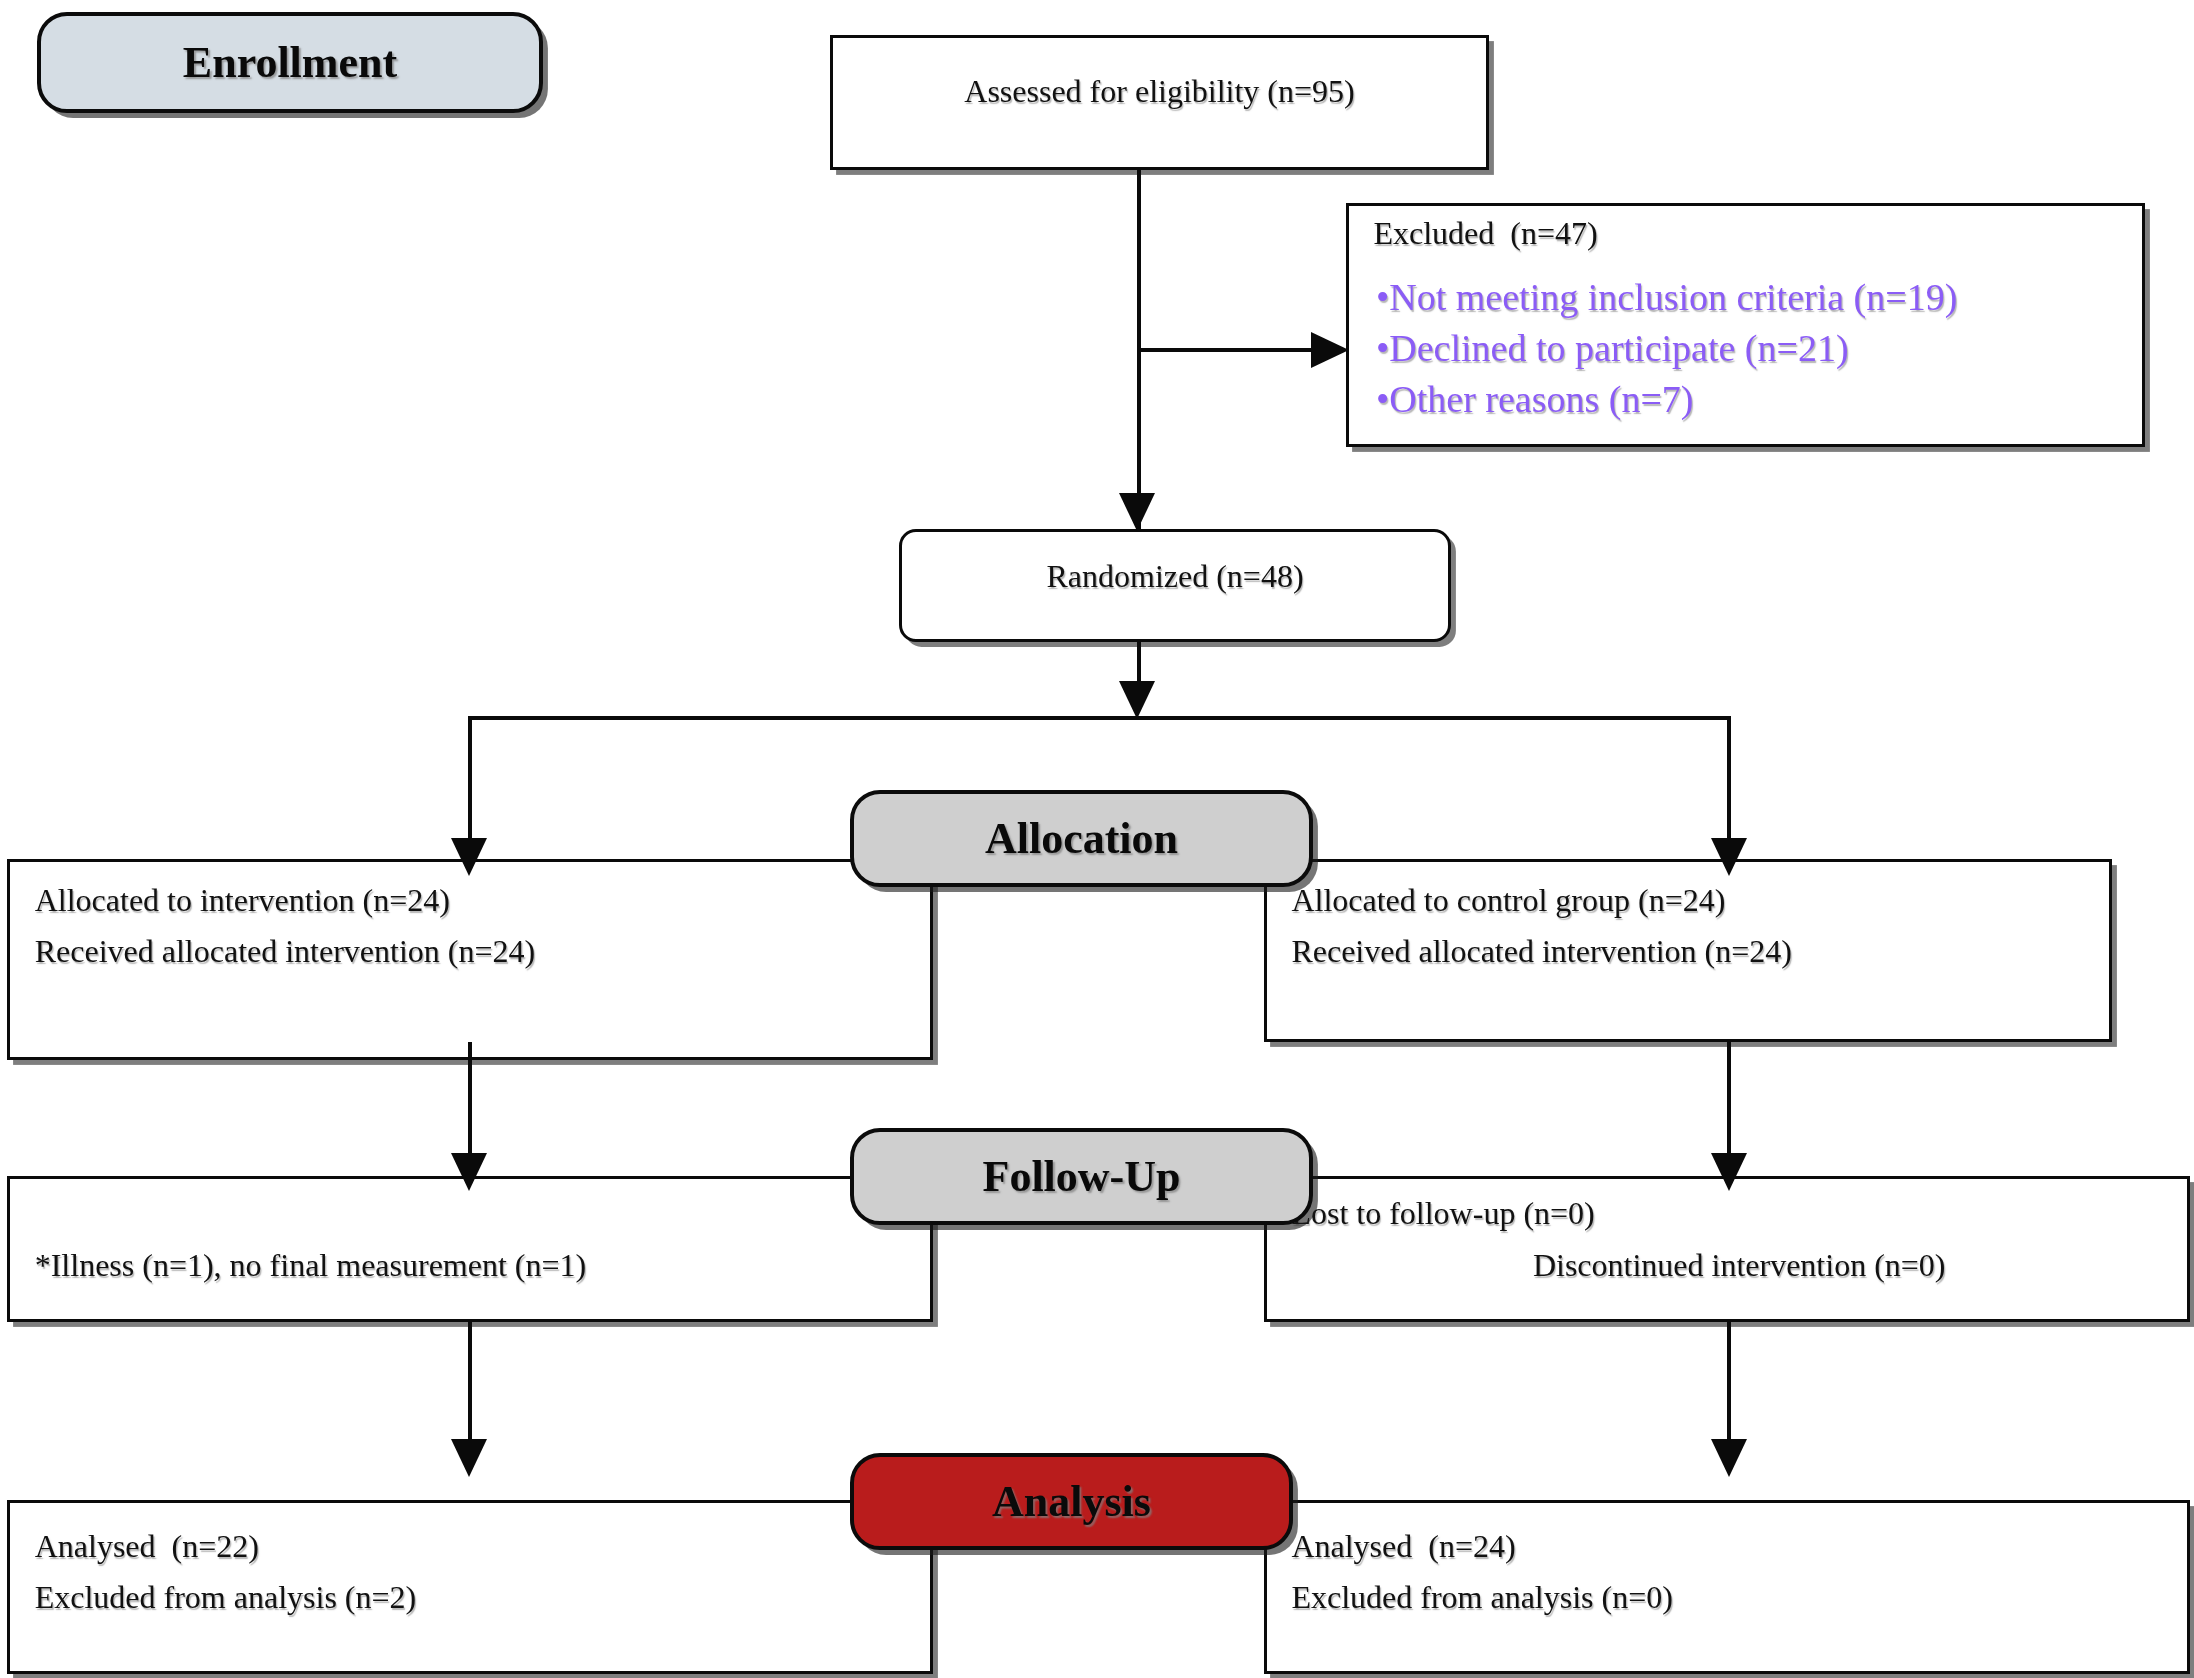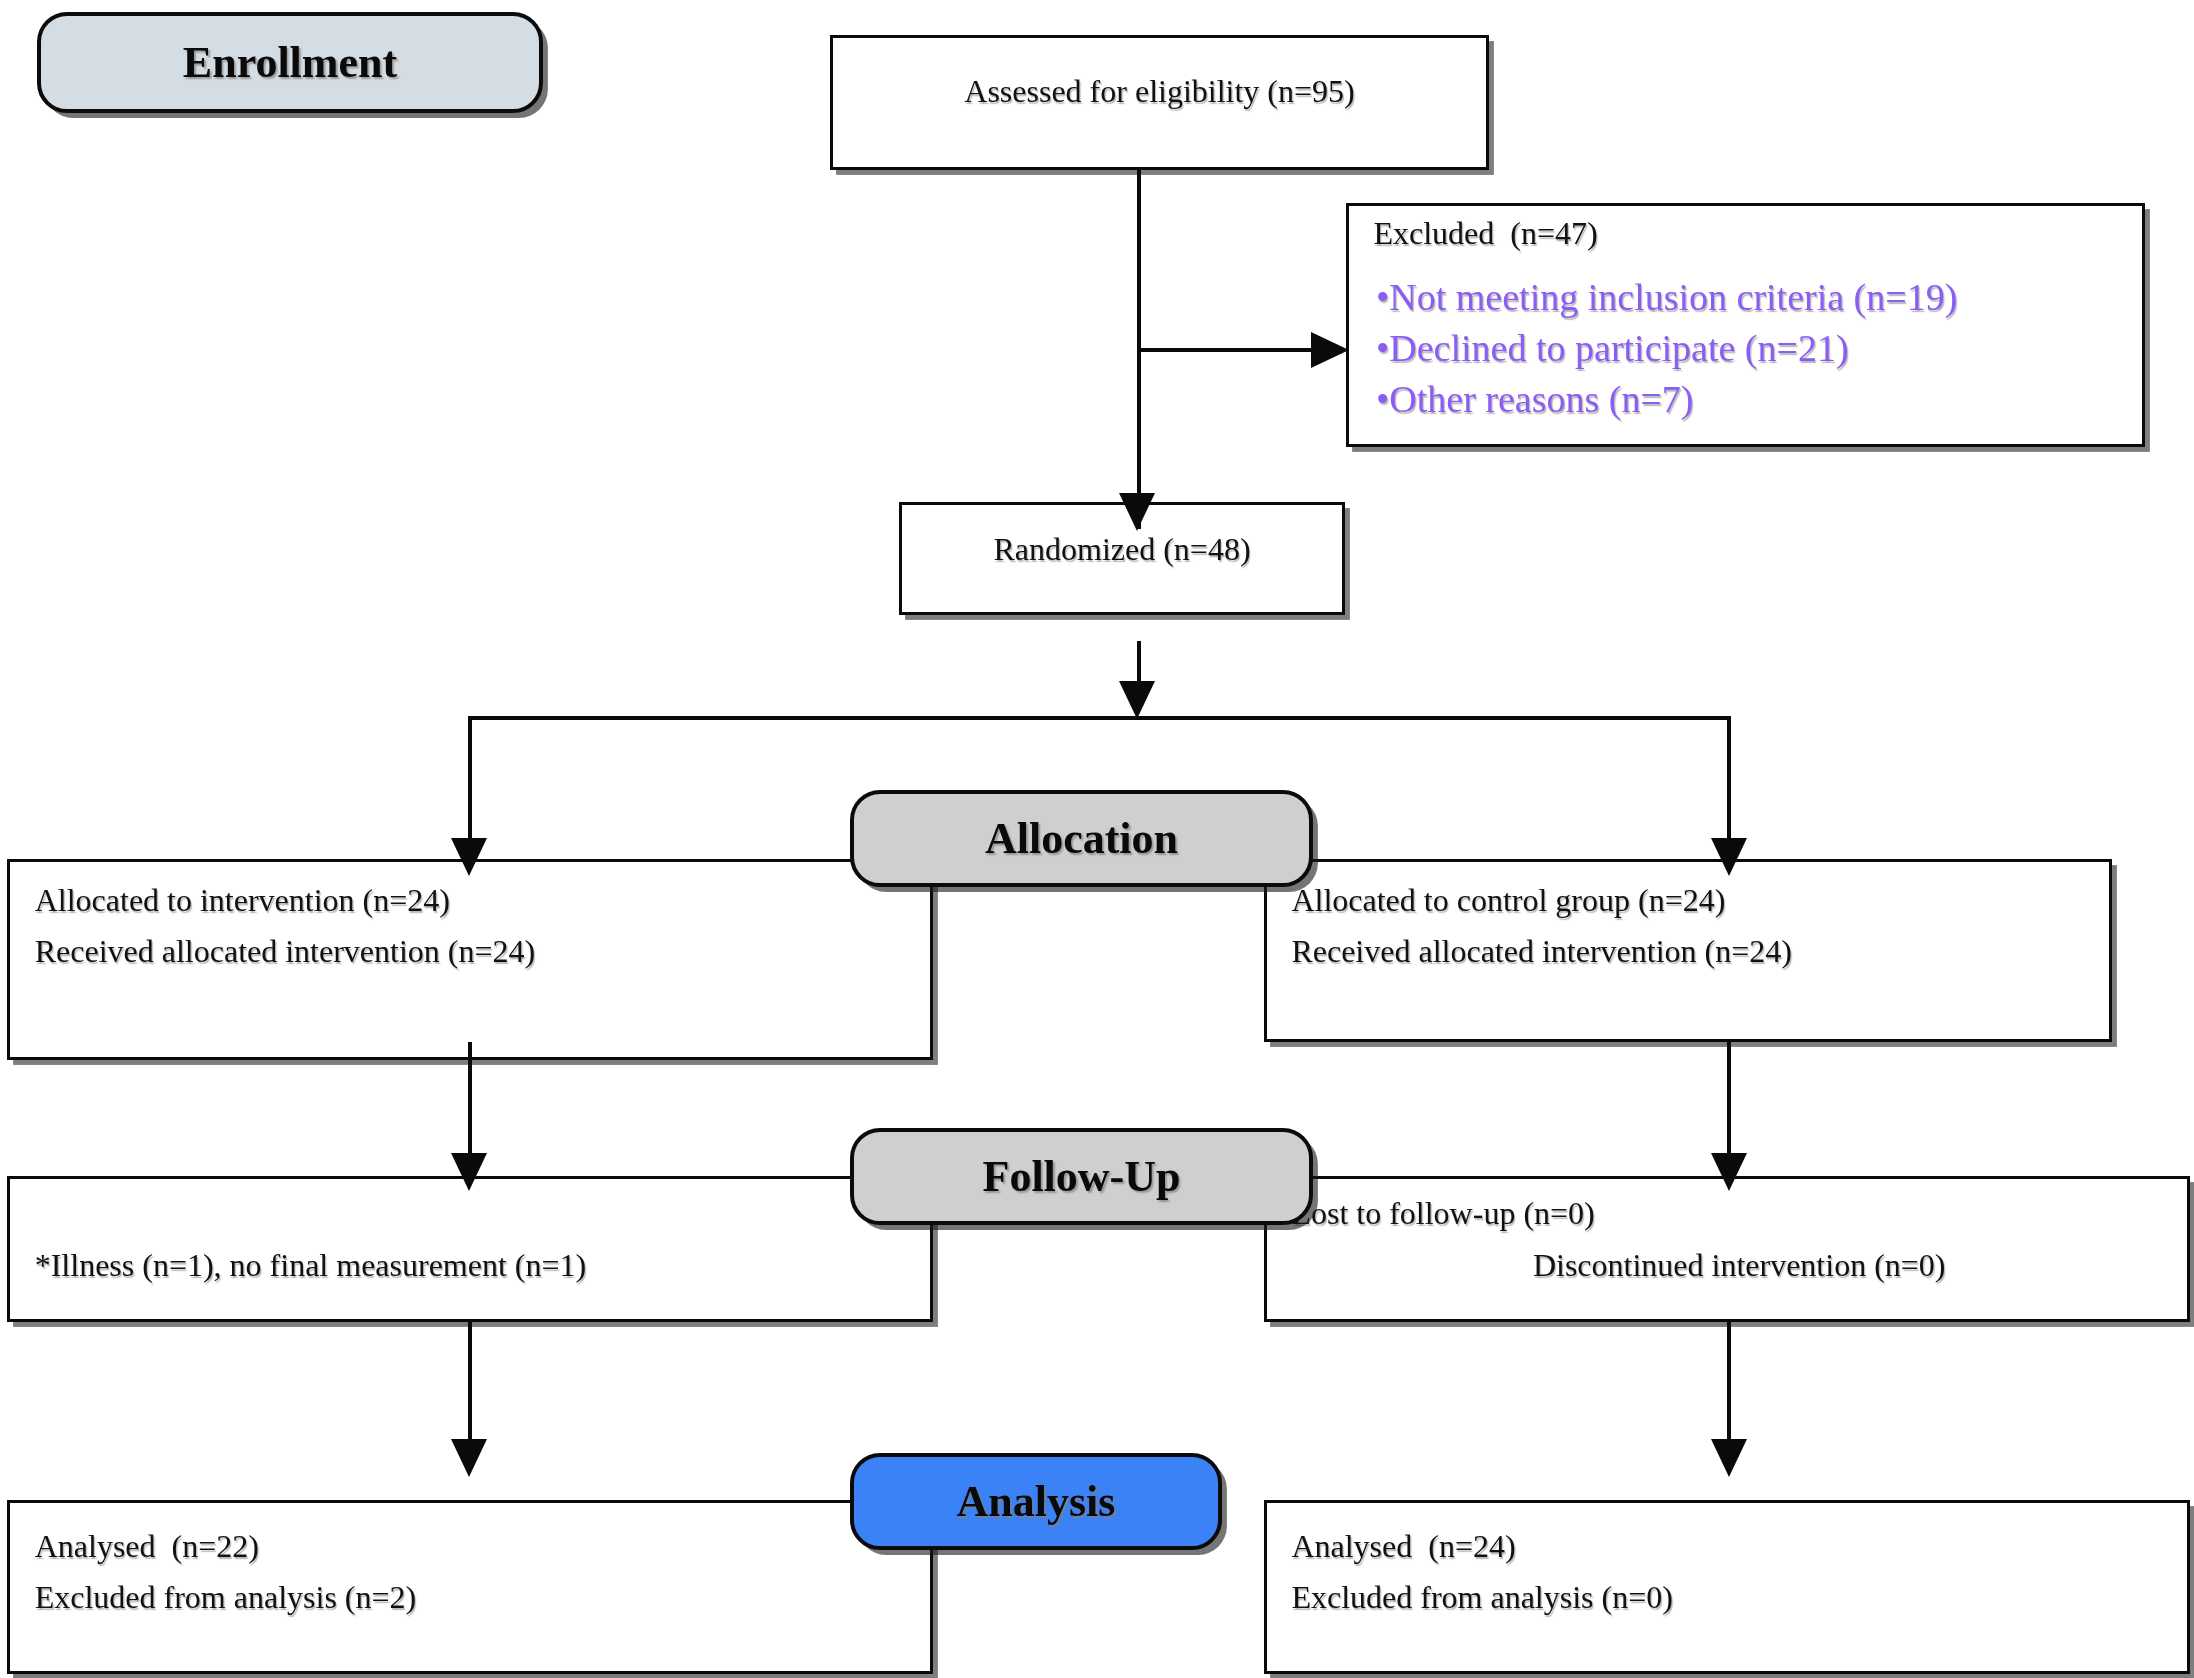--- a/index.html
+++ b/index.html
@@ -125,21 +125,21 @@
   <div class="hline" style="left:1139px; top:348px; width:190px;"></div>
   <div class="arrow-right" style="left:1311px; top:332px;"></div>
 
   <div class="box left" style="left:1346px; top:203px; width:799px; height:244px;">
     <div class="txt" style="top:6px;">Excluded  (n=47)</div>
     <div class="bullets" style="top:66px;">•Not meeting inclusion criteria (n=19)</div>
     <div class="bullets" style="top:117px;">•Declined to participate (n=21)</div>
     <div class="bullets" style="top:168px;">•Other reasons (n=7)</div>
   </div>
 
-  <div class="box center" style="left:899px; top:502px; width:446px; height:113px;">
+  <div class="box center" style="left:899px; top:529px; width:552px; height:113px;border-radius:17px;">
     <div class="txt" style="top:23px;">Randomized (n=48)</div>
   </div>
 
   <div class="vline" style="left:1137px; top:641px; height:46px;"></div>
   <div class="arrow-down" style="left:1119px; top:681px;"></div>
 
   <div class="hline" style="left:468px; top:716px; width:1263px;"></div>
 
   <div class="vline" style="left:468px; top:716px; height:134px;"></div>
   <div class="arrow-down" style="left:451px; top:838px;"></div>
@@ -189,18 +189,18 @@
   <div class="box left" style="left:7.3px; top:1500px; width:926px; height:174px;">
     <div class="txt" style="top:22px;">Analysed  (n=22)</div>
     <div class="txt" style="top:73px;">Excluded from analysis (n=2)</div>
   </div>
 
   <div class="box left" style="left:1264px; top:1500px; width:926px; height:174px;">
     <div class="txt" style="top:22px;">Analysed  (n=24)</div>
     <div class="txt" style="top:73px;">Excluded from analysis (n=0)</div>
   </div>
 
-  <div class="label-box" style="left:850px; top:1453px; width:372px; height:97px; background:#3b82f6;">
+  <div class="label-box" style="left:850px; top:1453px; width:443px; height:97px; background:#b91c1c;">
     <span>Analysis</span>
   </div>
 
 </div>
 
 
 </body></html>

